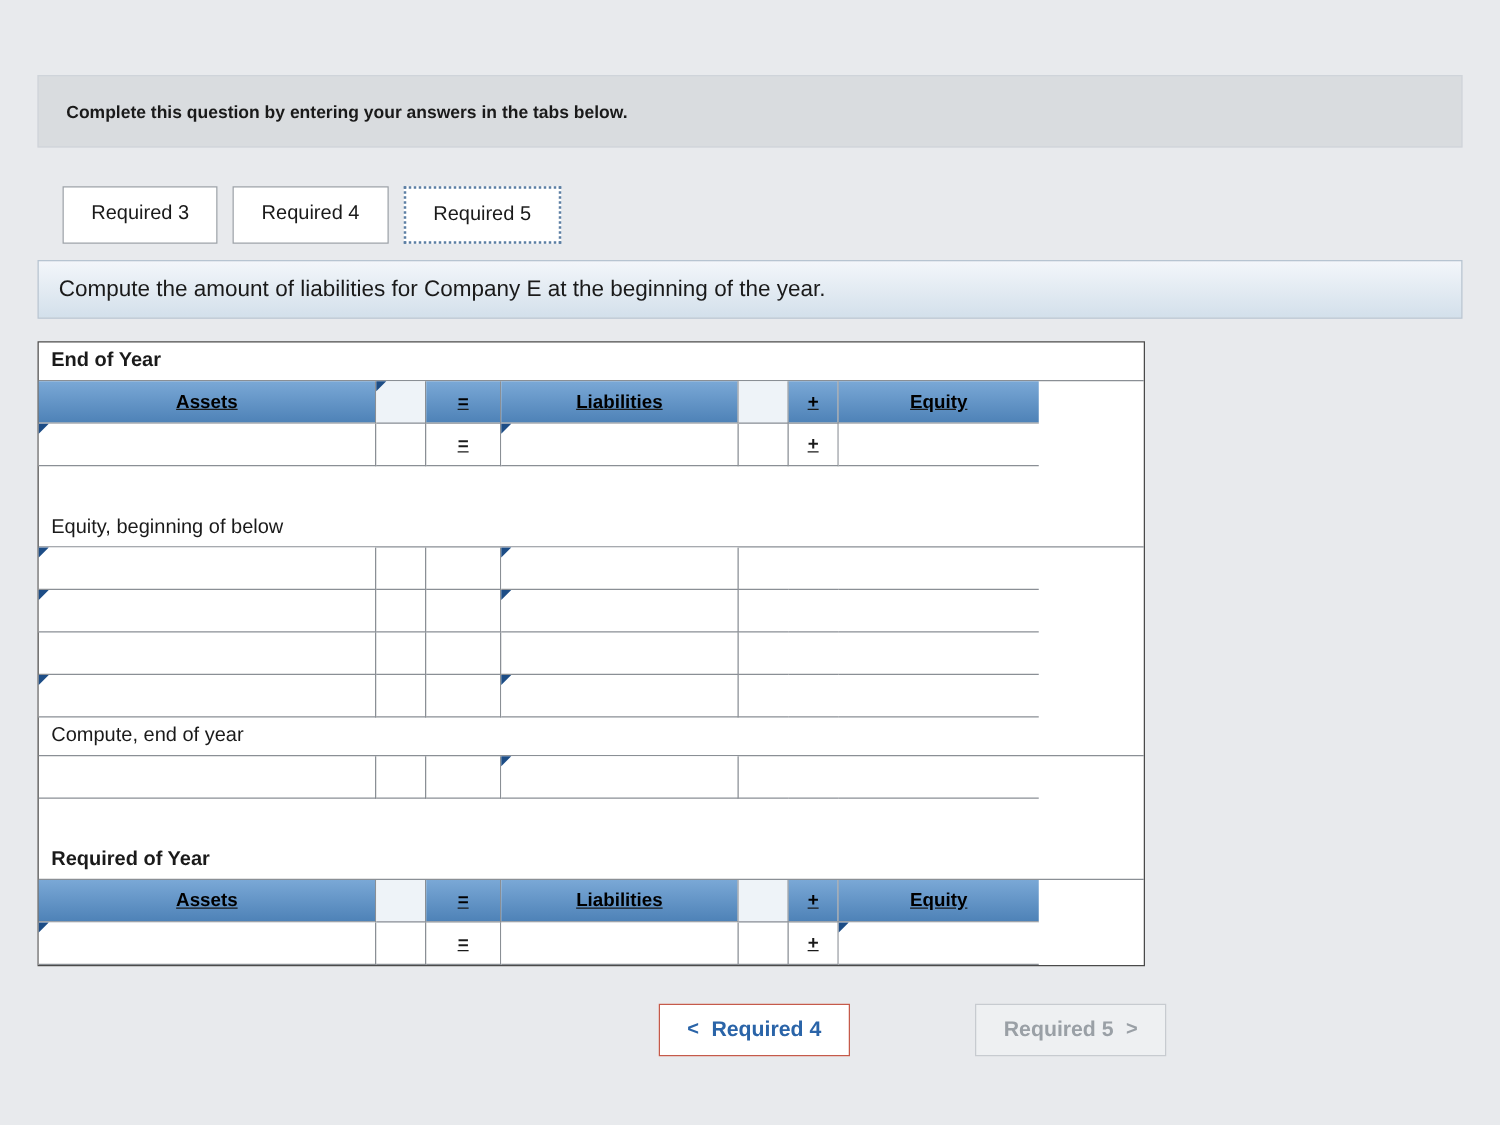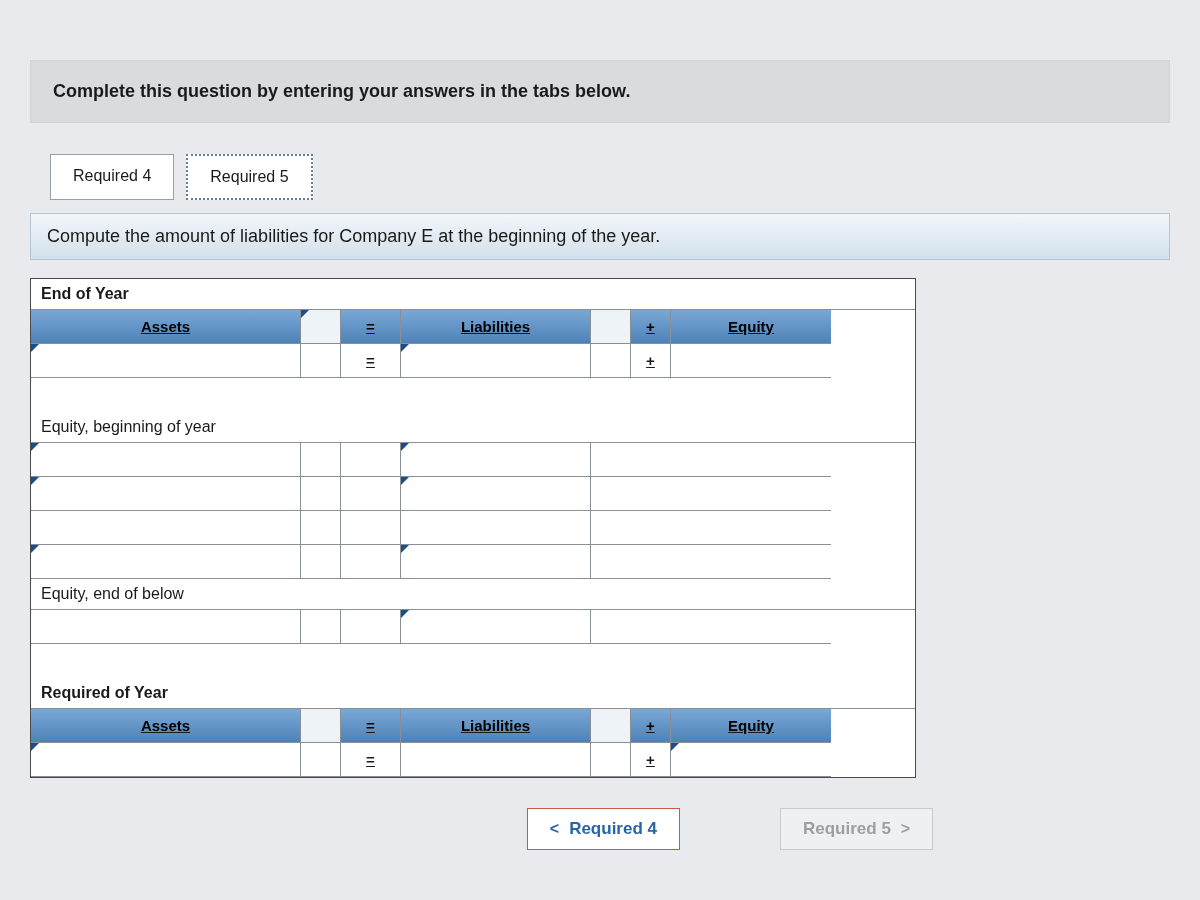--- a/index.html
+++ b/index.html
@@ -9,21 +9,21 @@
     width: 1200px;
     height: 900px;
     padding: 20px 30px;
     color: #1a1a1a;
     overflow: hidden;
   }
   .instruction-bar {
     background: #d9dcdf;
     padding: 20px 22px;
     font-weight: 700;
-    font-size: 18px;
+    font-size: 14px;
     border: 1px solid #cfd4da;
     margin: 40px 0 30px 0;
   }
   .tabs {
     display: flex;
     gap: 12px;
     padding: 0 20px;
   }
   .tab {
     border: 1px solid #9aa0a6;
@@ -115,20 +115,21 @@
   .nav-btn.prev { color: #2a64a8; border-color:#c55a4a; }
   .nav-btn.next { color: #9aa0a6; border-color:#c7cbd0; background:#eef0f2; }
   .chev { font-size: 16px; }
 </style>
 </head>
 <body>
 
 <div class="instruction-bar">Complete this question by entering your answers in the tabs below.</div>
 
 <div class="tabs">
+  <div class="tab">Required 3</div>
   <div class="tab">Required 4</div>
   <div class="tab selected">Required 5</div>
 </div>
 
 <div class="subinstruction">Compute the amount of liabilities for Company E at the beginning of the year.</div>
 
 <div class="sheet">
 
   <div class="section-title">End of Year</div>
   <div class="row">
@@ -152,71 +153,71 @@
         <span class="corner"></span>
       </div>
     <div class="cell"></div>
     <div class="cell op">+</div>
     <div class="cell input-cell"></div>
   </div>
   <div class="row">
     <div class="cell" style="grid-column:1/-1;border-bottom:none;height:14px"></div>
   </div>
 
-  <div class="section-title" style="font-weight:400">Equity, beginning of year</div>
-  <div class="row">
-    <div class="cell input-cell">
-        <span class="corner"></span>
-      </div>
-    <div class="cell"></div>
-    <div class="cell"></div>
-    <div class="cell input-cell">
-        <span class="corner"></span>
-      </div>
-    <div class="cell" style="border-right:none"></div>
-    <div class="cell" style="border-right:none;border-left:none"></div>
-    <div class="cell" style="border-left:none"></div>
-  </div>
-  <div class="row">
-    <div class="cell input-cell">
-        <span class="corner"></span>
-      </div>
-    <div class="cell"></div>
-    <div class="cell"></div>
-    <div class="cell input-cell">
-        <span class="corner"></span>
-      </div>
-    <div class="cell" style="border-right:none"></div>
-    <div class="cell" style="border-right:none;border-left:none"></div>
-    <div class="cell" style="border-left:none"></div>
-  </div>
-  <div class="row">
-    <div class="cell"></div>
-    <div class="cell"></div>
-    <div class="cell"></div>
-    <div class="cell"></div>
-    <div class="cell" style="border-right:none"></div>
-    <div class="cell" style="border-right:none;border-left:none"></div>
-    <div class="cell" style="border-left:none"></div>
-  </div>
-  <div class="row">
-    <div class="cell input-cell">
-        <span class="corner"></span>
-      </div>
-    <div class="cell"></div>
-    <div class="cell"></div>
-    <div class="cell input-cell">
-        <span class="corner"></span>
-      </div>
-    <div class="cell" style="border-right:none"></div>
-    <div class="cell" style="border-right:none;border-left:none"></div>
-    <div class="cell" style="border-left:none"></div>
-  </div>
-
-  <div class="section-title" style="font-weight:400">Equity, end of below</div>
+  <div class="section-title" style="font-weight:400">Equity, beginning of below</div>
+  <div class="row">
+    <div class="cell input-cell">
+        <span class="corner"></span>
+      </div>
+    <div class="cell"></div>
+    <div class="cell"></div>
+    <div class="cell input-cell">
+        <span class="corner"></span>
+      </div>
+    <div class="cell" style="border-right:none"></div>
+    <div class="cell" style="border-right:none;border-left:none"></div>
+    <div class="cell" style="border-left:none"></div>
+  </div>
+  <div class="row">
+    <div class="cell input-cell">
+        <span class="corner"></span>
+      </div>
+    <div class="cell"></div>
+    <div class="cell"></div>
+    <div class="cell input-cell">
+        <span class="corner"></span>
+      </div>
+    <div class="cell" style="border-right:none"></div>
+    <div class="cell" style="border-right:none;border-left:none"></div>
+    <div class="cell" style="border-left:none"></div>
+  </div>
+  <div class="row">
+    <div class="cell"></div>
+    <div class="cell"></div>
+    <div class="cell"></div>
+    <div class="cell"></div>
+    <div class="cell" style="border-right:none"></div>
+    <div class="cell" style="border-right:none;border-left:none"></div>
+    <div class="cell" style="border-left:none"></div>
+  </div>
+  <div class="row">
+    <div class="cell input-cell">
+        <span class="corner"></span>
+      </div>
+    <div class="cell"></div>
+    <div class="cell"></div>
+    <div class="cell input-cell">
+        <span class="corner"></span>
+      </div>
+    <div class="cell" style="border-right:none"></div>
+    <div class="cell" style="border-right:none;border-left:none"></div>
+    <div class="cell" style="border-left:none"></div>
+  </div>
+
+  <div class="section-title" style="font-weight:400">Compute, end of year</div>
   <div class="row">
     <div class="cell"></div>
     <div class="cell"></div>
     <div class="cell"></div>
     <div class="cell input-cell">
         <span class="corner"></span>
       </div>
     <div class="cell" style="border-right:none"></div>
     <div class="cell" style="border-right:none;border-left:none"></div>
     <div class="cell" style="border-left:none"></div>

